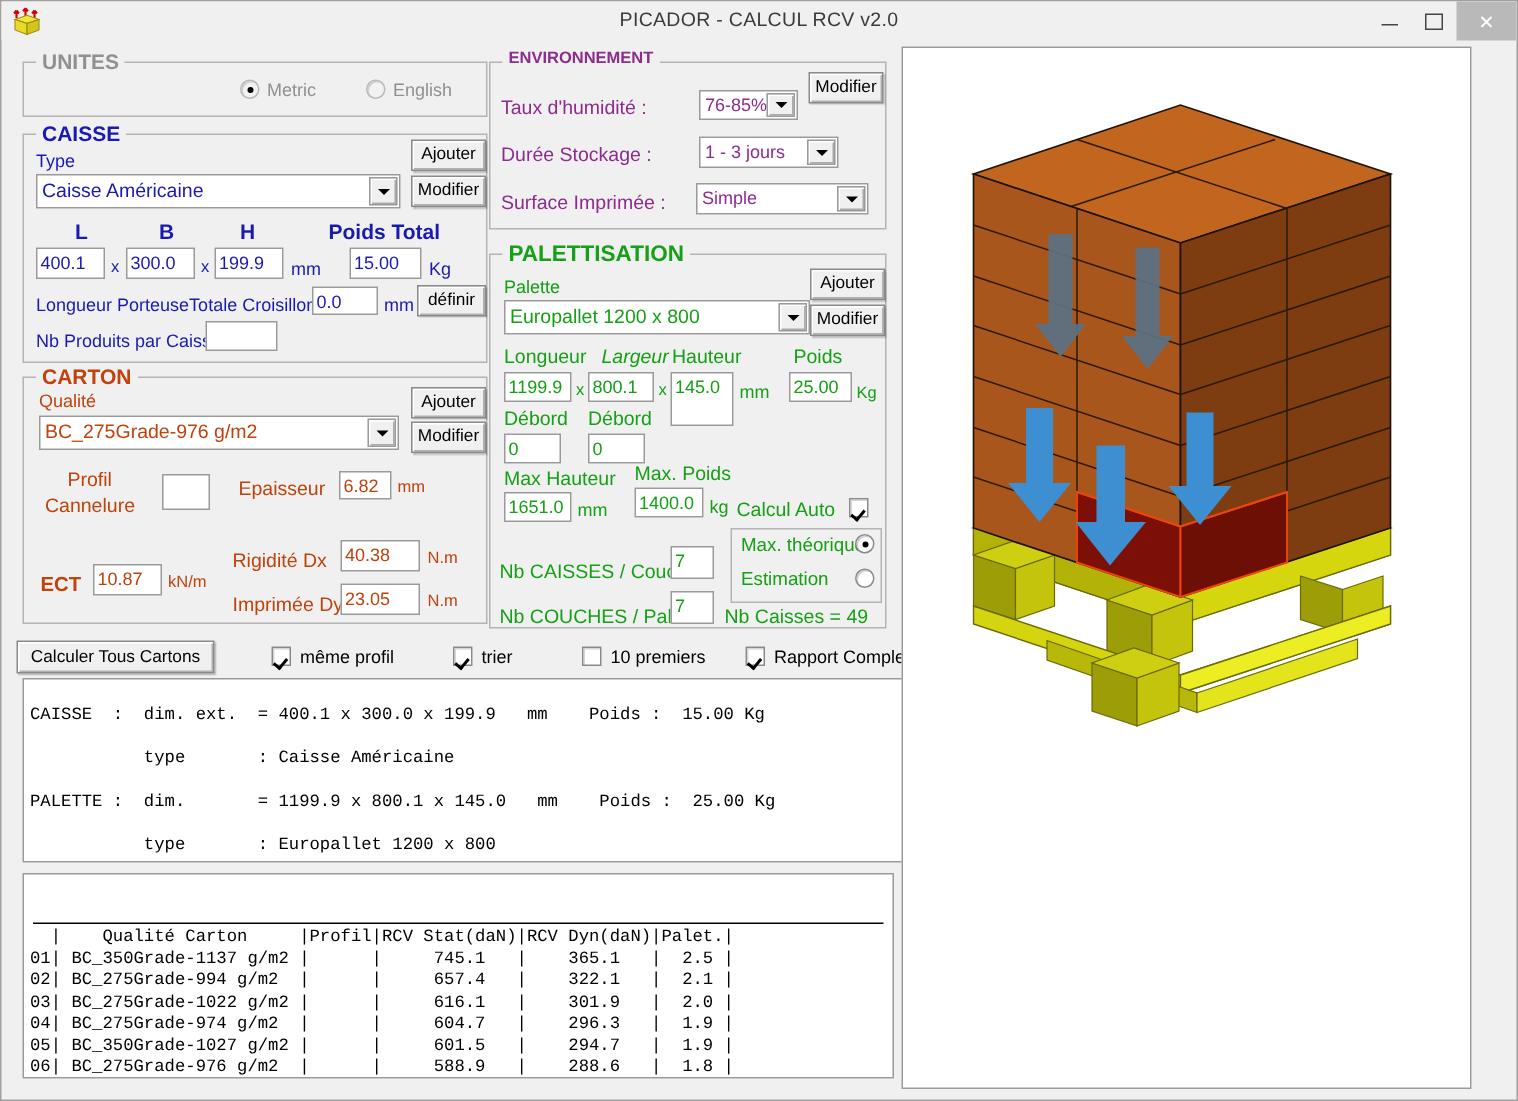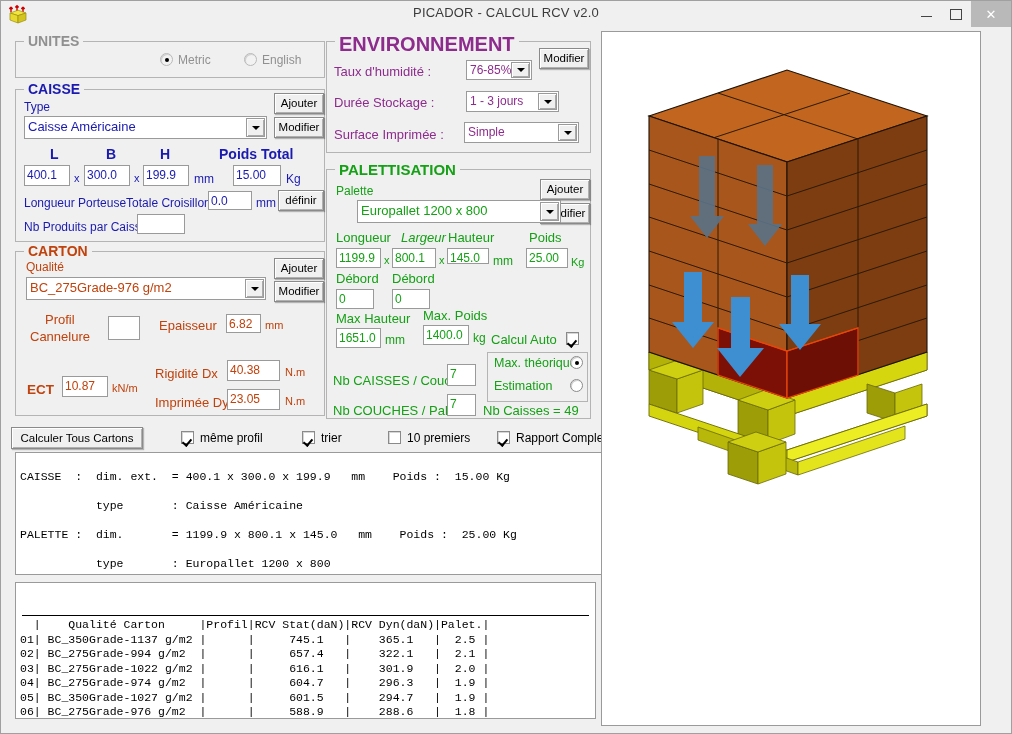--- a/index.html
+++ b/index.html
@@ -219,21 +219,21 @@
     <div class="lbl" style="left:139px;top:114px;font-size:13px;">Rigidité Dx</div>
     <div class="fld" style="left:211px;top:108px;width:53px;height:21px;">40.38</div>
     <div class="lbl" style="left:269px;top:114px;font-size:11px;">N.m</div>
 
     <div class="lbl" style="left:139px;top:143px;font-size:13px;">Imprimée Dy</div>
     <div class="fld" style="left:211px;top:137px;width:53px;height:21px;">23.05</div>
     <div class="lbl" style="left:269px;top:143px;font-size:11px;">N.m</div>
   </div>
 
   <div class="grp t-purple" style="left:325px;top:40px;width:265px;height:112px;">
-    <div class="grp-title" style="font-size:20px;">ENVIRONNEMENT</div>
+    <div class="grp-title" style="font-size:11px;">ENVIRONNEMENT</div>
     <div class="btn" style="left:212px;top:6px;width:50px;height:21px;line-height:19px;">Modifier</div>
 
     <div class="lbl" style="left:7px;top:22px;font-size:13px;">Taux d'humidité :</div>
     <div class="combo" style="left:128px;top:18px;width:66px;height:20px;font-size:12px;line-height:16px;">
       <span>76-85%</span>
       <span class="arrow"></span>
     </div>
 
     <div class="lbl" style="left:7px;top:53px;font-size:13px;">Durée Stockage :</div>
     <div class="combo" style="left:128px;top:49px;width:93px;height:21px;font-size:12px;line-height:16px;">
@@ -247,35 +247,35 @@
       <span class="arrow"></span>
     </div>
   </div>
 
   <div class="grp t-green" style="left:325px;top:168px;width:265px;height:250px;">
     <div class="grp-title" style="font-size:15px;">PALETTISATION</div>
     <div class="btn" style="left:213px;top:9px;width:50px;height:21px;line-height:19px;">Ajouter</div>
     <div class="btn" style="left:213px;top:33px;width:50px;height:21px;line-height:19px;">Modifier</div>
 
     <div class="lbl" style="left:9px;top:14px;">Palette</div>
-    <div class="combo" style="left:9px;top:30px;width:204px;height:23px;margin-left:21px;">
+    <div class="combo" style="left:9px;top:30px;width:204px;height:23px;">
       <span>Europallet 1200 x 800</span>
       <span class="arrow"></span>
     </div>
 
     <div class="lbl" style="left:9px;top:60px;font-size:13px;">Longueur</div>
     <div class="lbl" style="left:74px;top:60px;font-size:13px;font-style:italic;">Largeur</div>
     <div class="lbl" style="left:121px;top:60px;font-size:13px;">Hauteur</div>
     <div class="lbl" style="left:202px;top:60px;font-size:13px;">Poids</div>
 
     <div class="fld" style="left:9px;top:78px;width:45px;height:20px;">1199.9</div>
     <div class="lbl" style="left:57px;top:84px;font-size:11px;">x</div>
     <div class="fld" style="left:65px;top:78px;width:44px;height:20px;">800.1</div>
     <div class="lbl" style="left:112px;top:84px;font-size:11px;">x</div>
-    <div class="fld" style="left:120px;top:78px;width:42px;height:16px;">145.0</div>
+    <div class="fld" style="left:120px;top:78px;width:42px;height:36px;">145.0</div>
     <div class="lbl" style="left:166px;top:84px;">mm</div>
     <div class="fld" style="left:199px;top:78px;width:42px;height:20px;">25.00</div>
     <div class="lbl" style="left:244px;top:86px;font-size:11px;">Kg</div>
 
     <div class="lbl" style="left:9px;top:101px;font-size:13px;">Débord</div>
     <div class="lbl" style="left:65px;top:101px;font-size:13px;">Débord</div>
     <div class="fld" style="left:9px;top:119px;width:38px;height:20px;">0</div>
     <div class="fld" style="left:65px;top:119px;width:38px;height:20px;">0</div>
 
     <div class="lbl" style="left:9px;top:141px;font-size:13px;">Max Hauteur</div>

